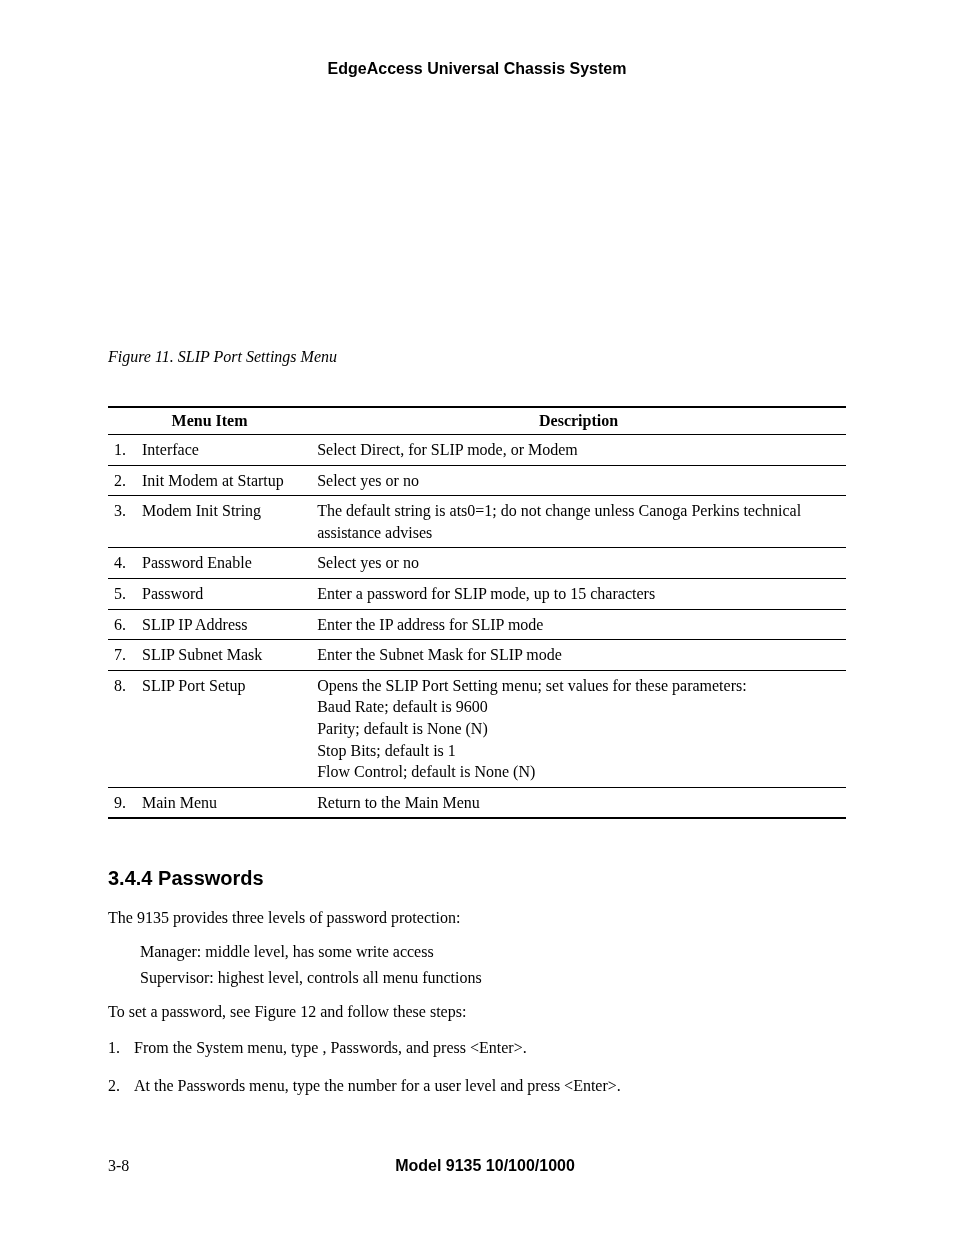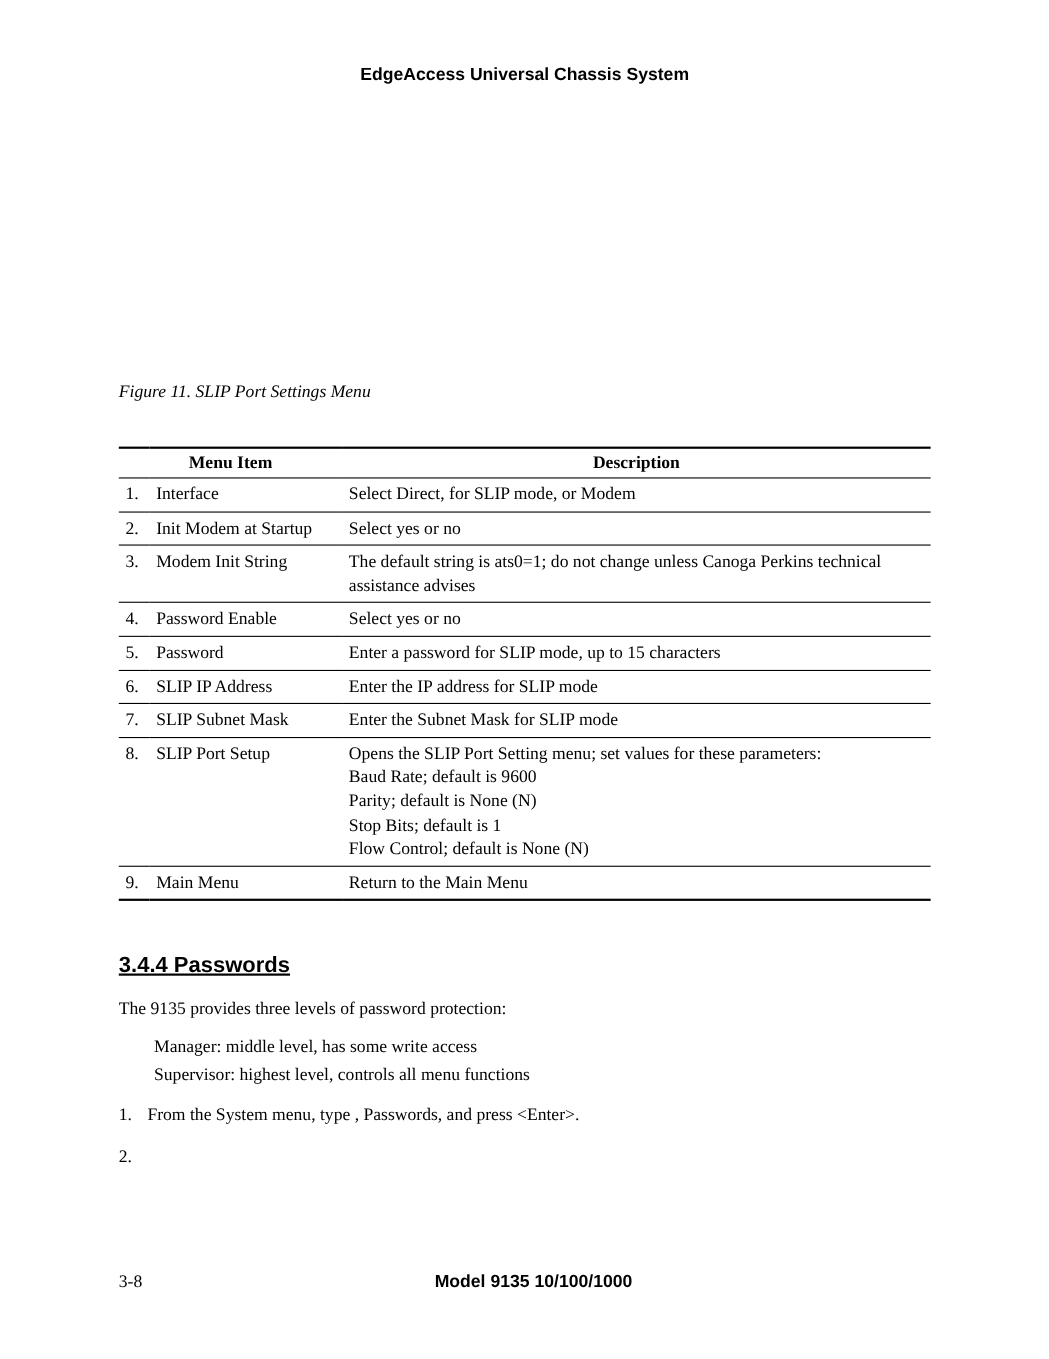--- a/index.html
+++ b/index.html
@@ -75,21 +75,20 @@
     }
     .desc-line {
       display: block;
     }
     .section-heading {
       font-family: Arial, Helvetica, sans-serif;
       font-weight: bold;
       font-size: 20px;
       margin-top: 48px;
       margin-bottom: 16px;
-      text-decoration: underline;
     }
     .body-text {
       font-size: 16px;
       line-height: 1.5;
       margin: 10px 0;
     }
     .indent-list {
       margin: 8px 0 8px 32px;
       font-size: 16px;
       line-height: 1.5;
@@ -223,28 +222,30 @@
 
   <div class="section-heading">3.4.4  Passwords</div>
 
   <div class="body-text">The 9135 provides three levels of password protection:</div>
 
   <div class="indent-list" id="levels-list">
       <div>Manager:  middle level, has some write access</div>
       <div>Supervisor:  highest level, controls all menu functions</div>
     </div>
 
+  <div class="body-text">To set a password, see Figure 12 and follow these steps:</div>
 
   <div class="num-list" id="steps-list">
       <div class="li">
         <span class="n">1.</span>
         <span>From the System menu, type   , Passwords, and press &lt;Enter&gt;.</span>
       </div>
       <div class="li">
         <span class="n">2.</span>
+        <span>At the Passwords menu, type the number for a user level and press &lt;Enter&gt;.</span>
       </div>
     </div>
 </div>
 
 <div class="footer">
   <span class="pg">3-8</span>
   <span class="center">Model 9135 10/100/1000</span>
 </div>
 
 </body></html>

